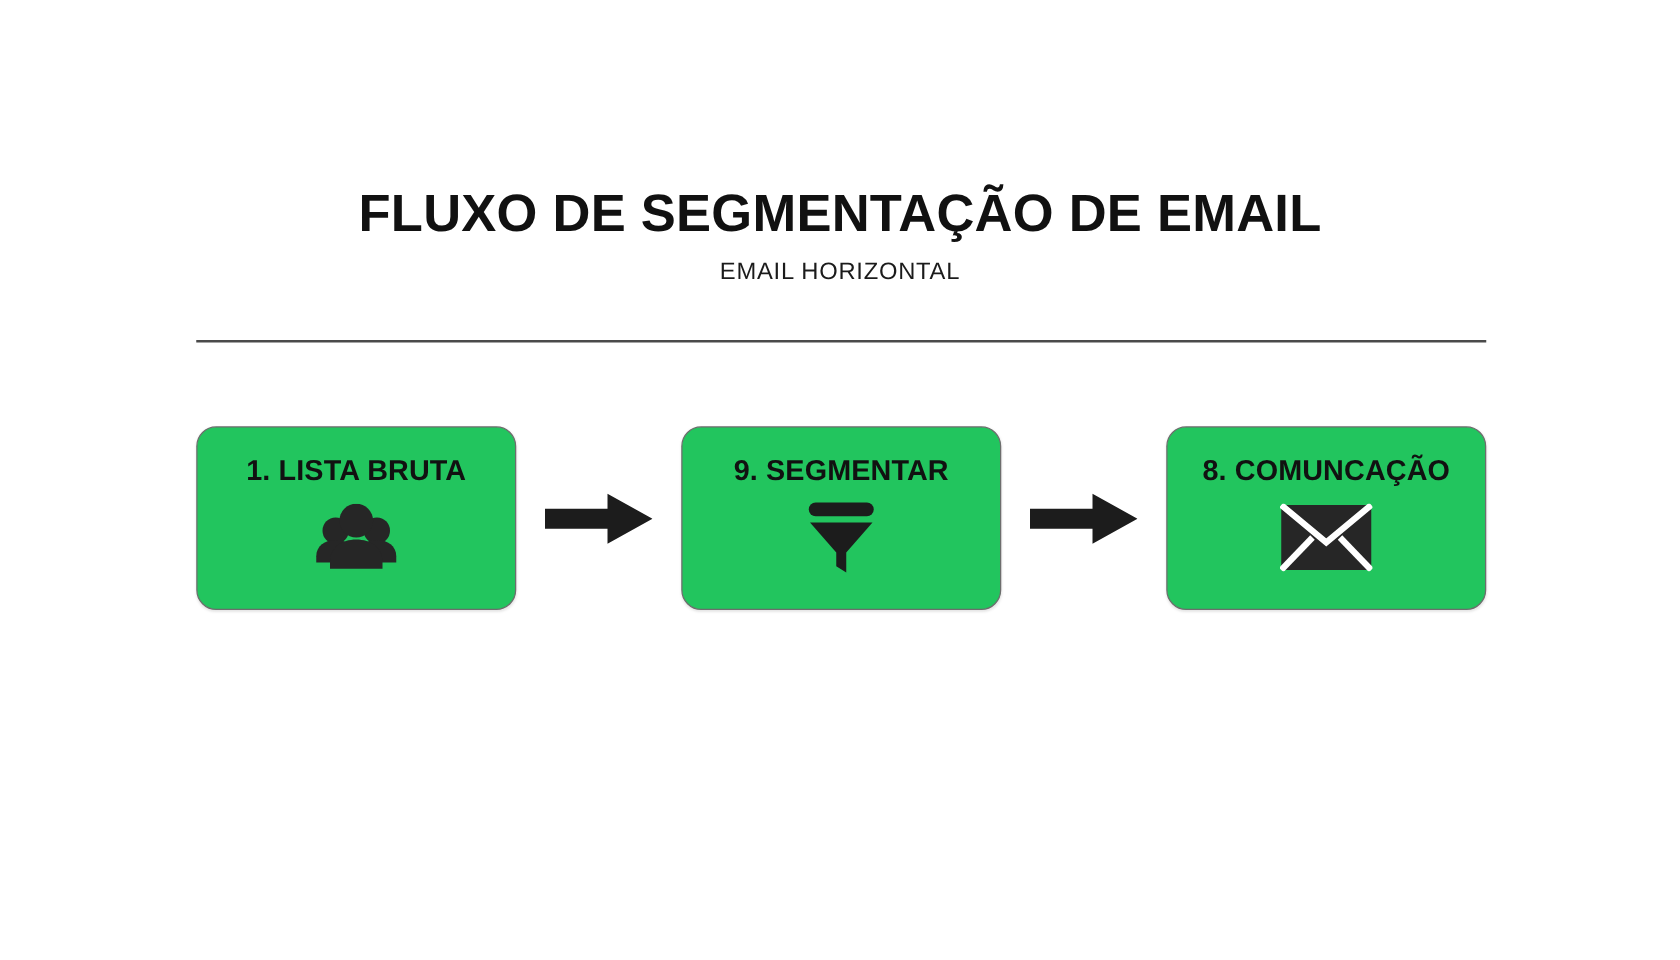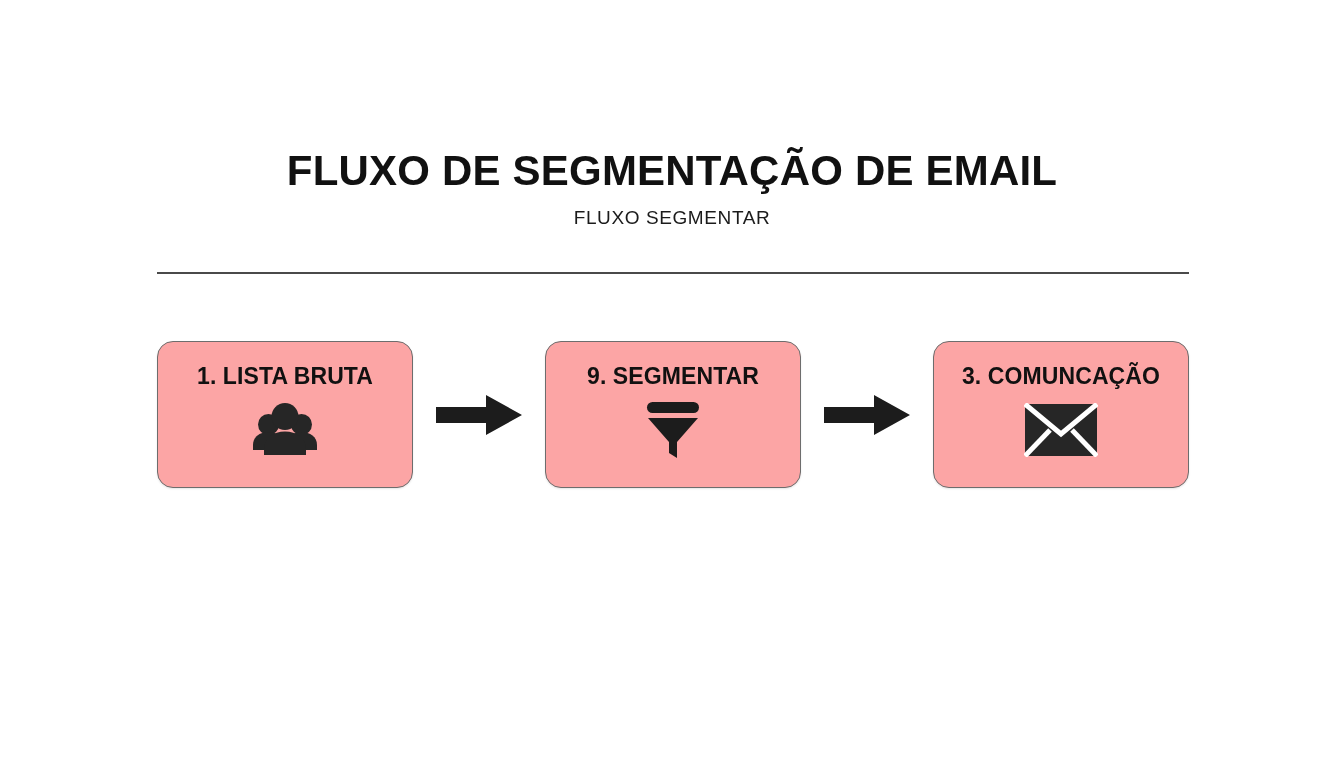--- a/index.html
+++ b/index.html
@@ -68,21 +68,21 @@
     flex-direction: row;
     align-items: center;
     justify-content: space-between;
   }
 
   .step-card {
     position: relative;
     width: 256px;
     height: 147px;
     box-sizing: border-box;
-    background: #fca5a5;
+    background: #22c55e;
     border: 1.6px solid #6d6d6d;
     border-radius: 16px;
     display: flex;
     flex-direction: column;
     align-items: center;
     justify-content: flex-start;
     box-shadow: 0 1px 2px rgba(0,0,0,0.10);
   }
 
   .step-label {
@@ -119,21 +119,21 @@
   }
   .arrow svg { display: block; }
 </style>
 </head>
 <body>
 
 <div class="slide">
 
   <div class="header">
     <div class="slide-title">FLUXO DE SEGMENTAÇÃO DE EMAIL</div>
-    <div class="slide-subtitle">FLUXO SEGMENTAR</div>
+    <div class="slide-subtitle">EMAIL HORIZONTAL</div>
   </div>
 
   <div class="divider"></div>
 
   <div class="flow">
 
     <div class="step-card">
       <div class="step-label">1. LISTA BRUTA</div>
       <div class="step-icon">
         <svg width="74" height="54" viewBox="0 0 74 54" aria-hidden="true">
@@ -163,21 +163,21 @@
       </div>
     </div>
 
     <div class="arrow">
       <svg width="86" height="44" viewBox="0 0 86 44" aria-hidden="true">
         <path d="M0 14 H50 V2 L86 22 L50 42 V30 H0 Z" fill="#1c1c1c"></path>
       </svg>
     </div>
 
     <div class="step-card">
-      <div class="step-label">3. COMUNCAÇÃO</div>
+      <div class="step-label">8. COMUNCAÇÃO</div>
       <div class="step-icon">
         <svg width="74" height="54" viewBox="0 0 74 54" aria-hidden="true">
           <rect x="1" y="1" width="72" height="52" fill="#262626"></rect>
           <path d="M1 1 L37 31 L73 1" fill="none" stroke="#ffffff" stroke-width="5"></path>
           <path d="M1 53 L26 27" fill="none" stroke="#ffffff" stroke-width="5"></path>
           <path d="M73 53 L48 27" fill="none" stroke="#ffffff" stroke-width="5"></path>
         </svg>
       </div>
     </div>
 

